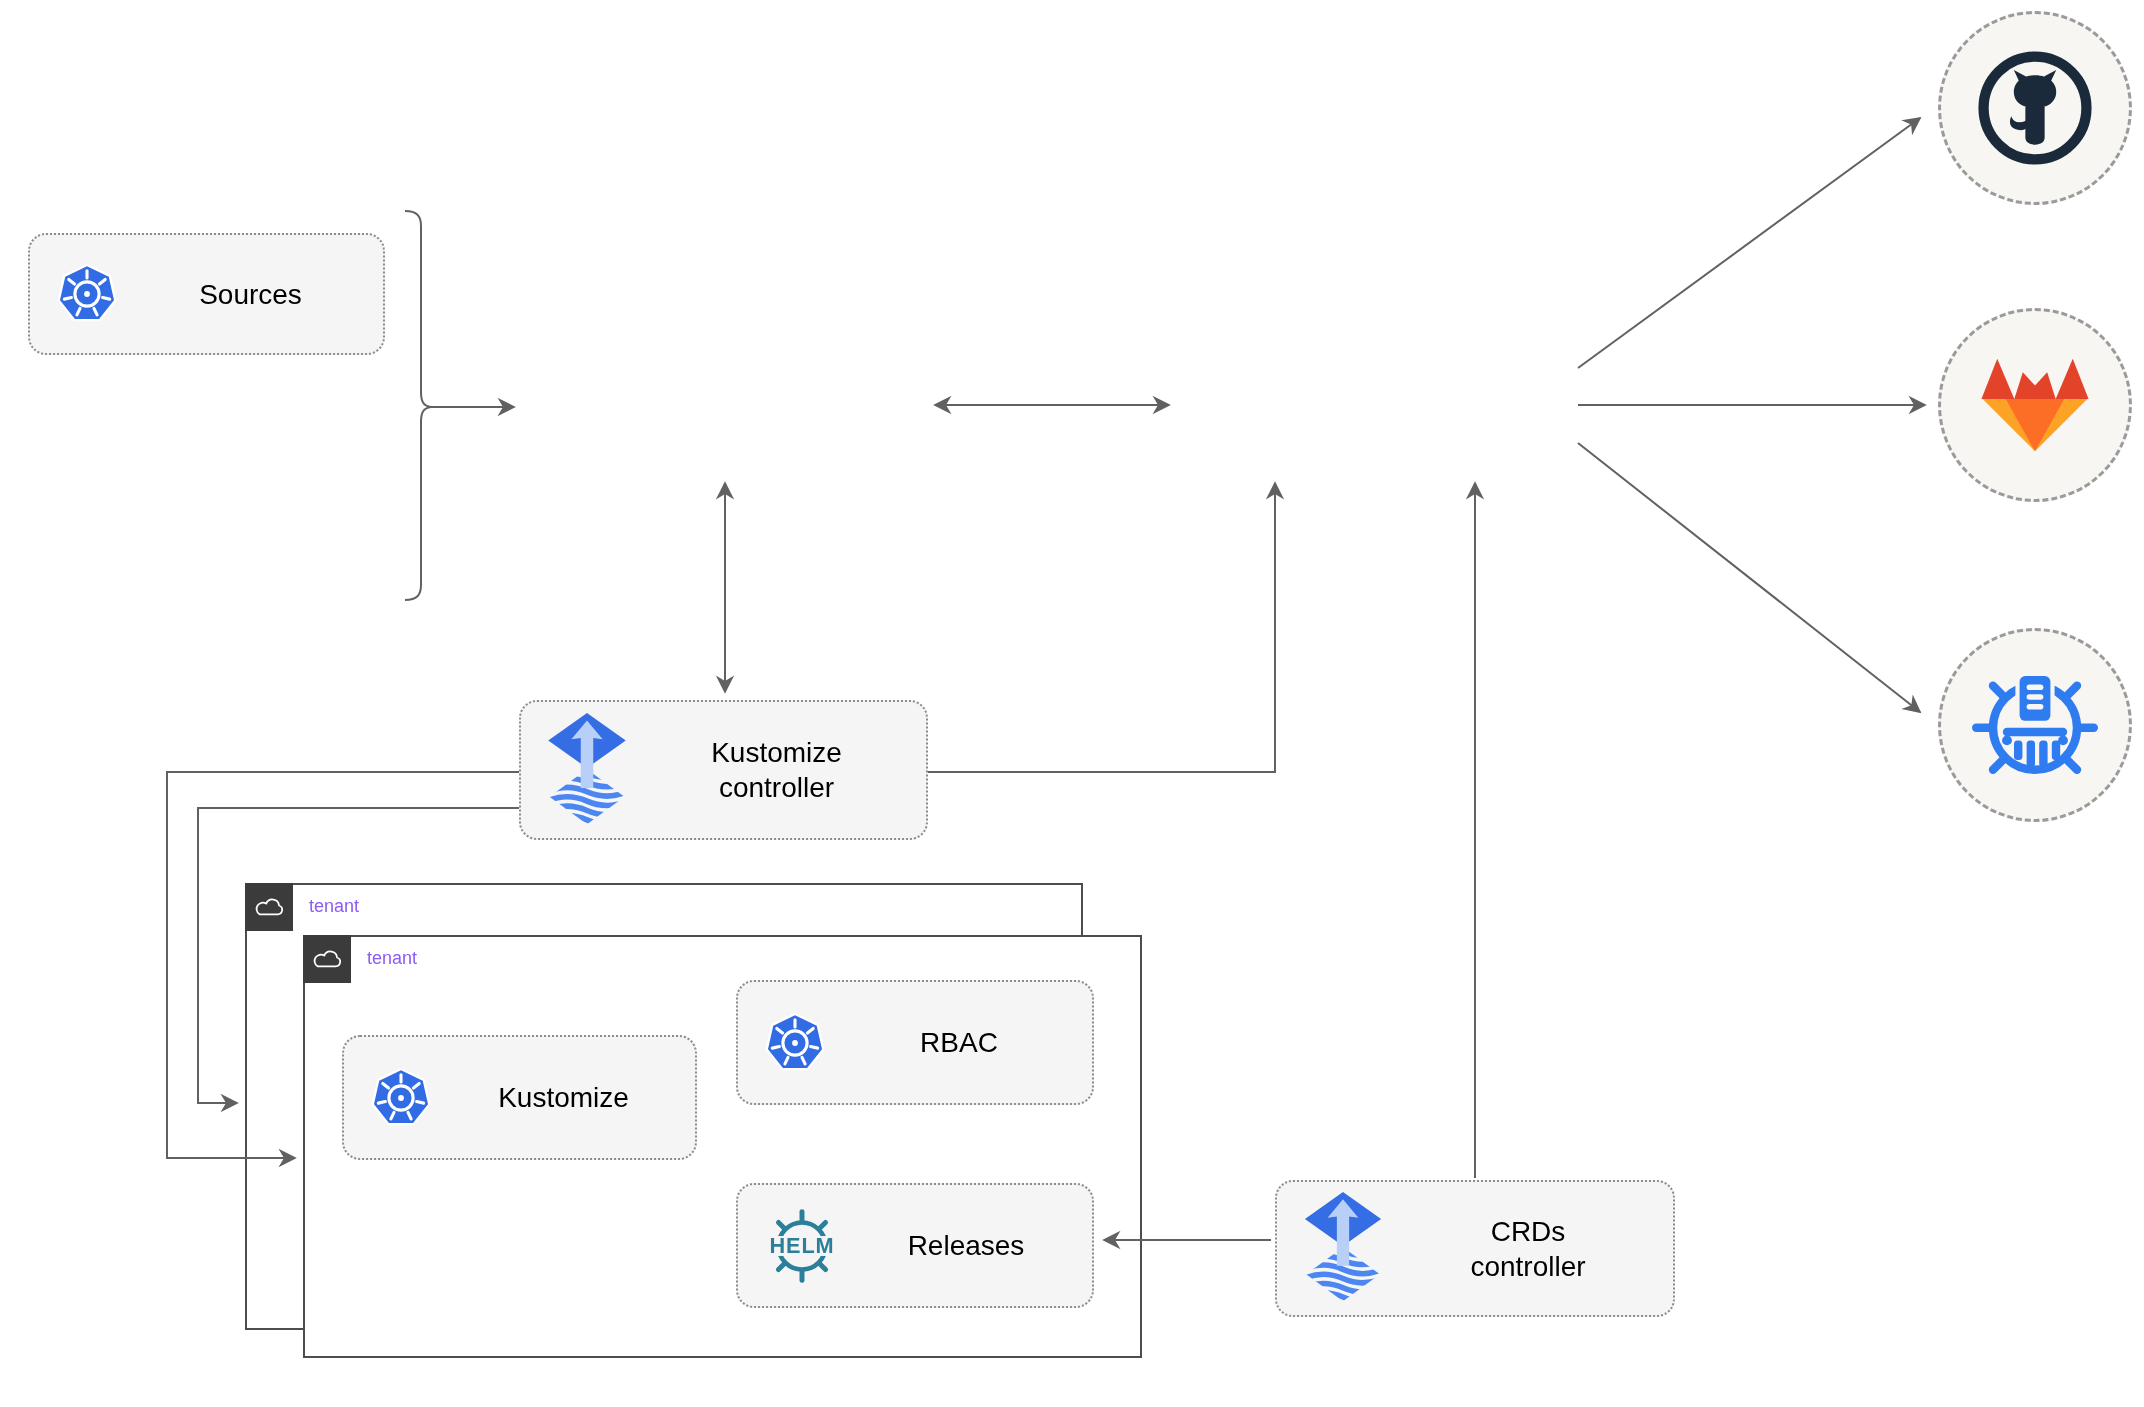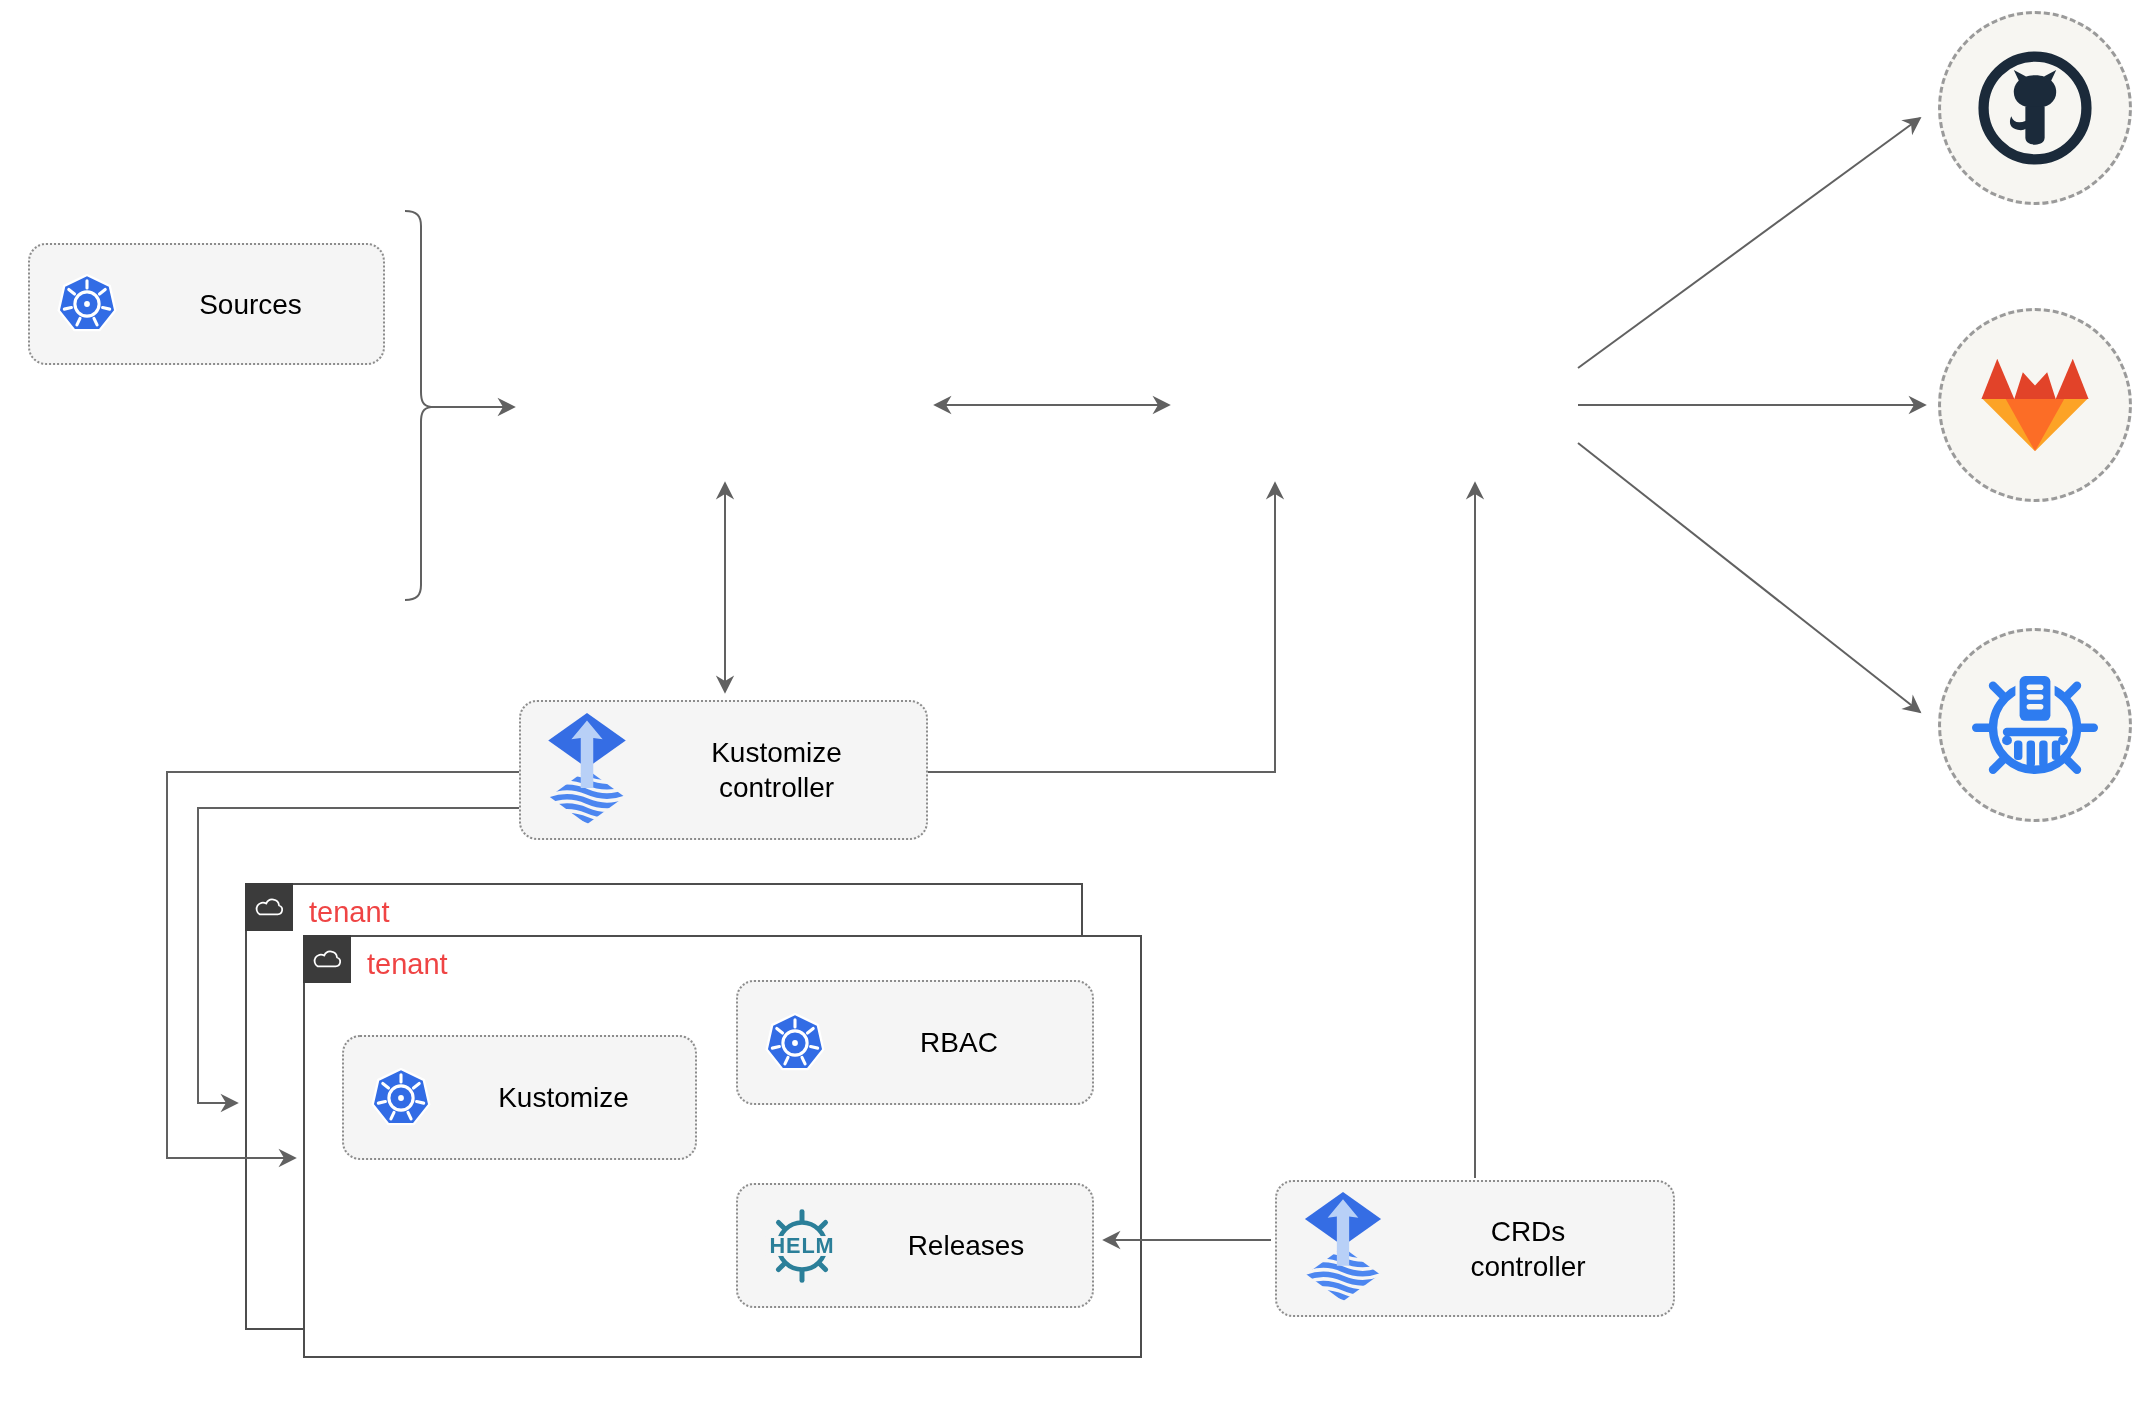--- a/index.html
+++ b/index.html
@@ -10,21 +10,21 @@
   .node{position:absolute;background:#f5f5f5;border:2px dotted #8c8c8c;border-radius:18px;
         display:flex;align-items:center;z-index:2;box-sizing:border-box;}
   .node .ic{flex:0 0 auto;margin-left:26px;}
   .node .lbl{flex:1 1 auto;text-align:center;font-size:28px;color:#000;line-height:1.25;}
   .node .lbl.two{max-width:170px;margin:0 auto;}
 
   
   .tenant{position:absolute;background:#ffffff;border:2px solid #4d4d4d;box-sizing:border-box;z-index:1;}
   .badge{position:absolute;left:-2px;top:-2px;width:48px;height:48px;background:#3b3b3b;
          display:flex;align-items:center;justify-content:center;}
-  .tlabel{position:absolute;left:62px;top:11px;font-size:29px;color:#ef4444;}
+  .tlabel{position:absolute;left:62px;top:11px;font-size:18px;color:#8b5cf6;}
 
   
   .endpoint{position:absolute;width:194px;height:194px;border:3px dashed #9a9a9a;border-radius:50%;
             background:#f7f6f2;display:flex;align-items:center;justify-content:center;z-index:2;
             box-sizing:border-box;}
 
   #wires{position:absolute;left:0;top:0;z-index:5;pointer-events:none;}
   #symbols{position:absolute;width:0;height:0;overflow:hidden;}
 </style>
 </head>
@@ -164,21 +164,21 @@
 
   <div class="tenant" style="left:303px;top:935px;width:839px;height:423px">
     <div class="badge">
       <svg width="32" height="24">
           <use href="#sym-cloud"></use>
         </svg>
     </div>
     <span class="tlabel">tenant</span>
   </div>
 
-  <div class="node" style="left:28px;top:243px;width:357px;height:122px">
+  <div class="node" style="left:28px;top:233px;width:357px;height:122px">
     <svg class="ic" width="62" height="62">
         <use href="#sym-k8s"></use>
       </svg>
     <div class="lbl">Sources</div>
   </div>
 
 
 
 
   <div class="node" style="left:519px;top:700px;width:409px;height:140px">

